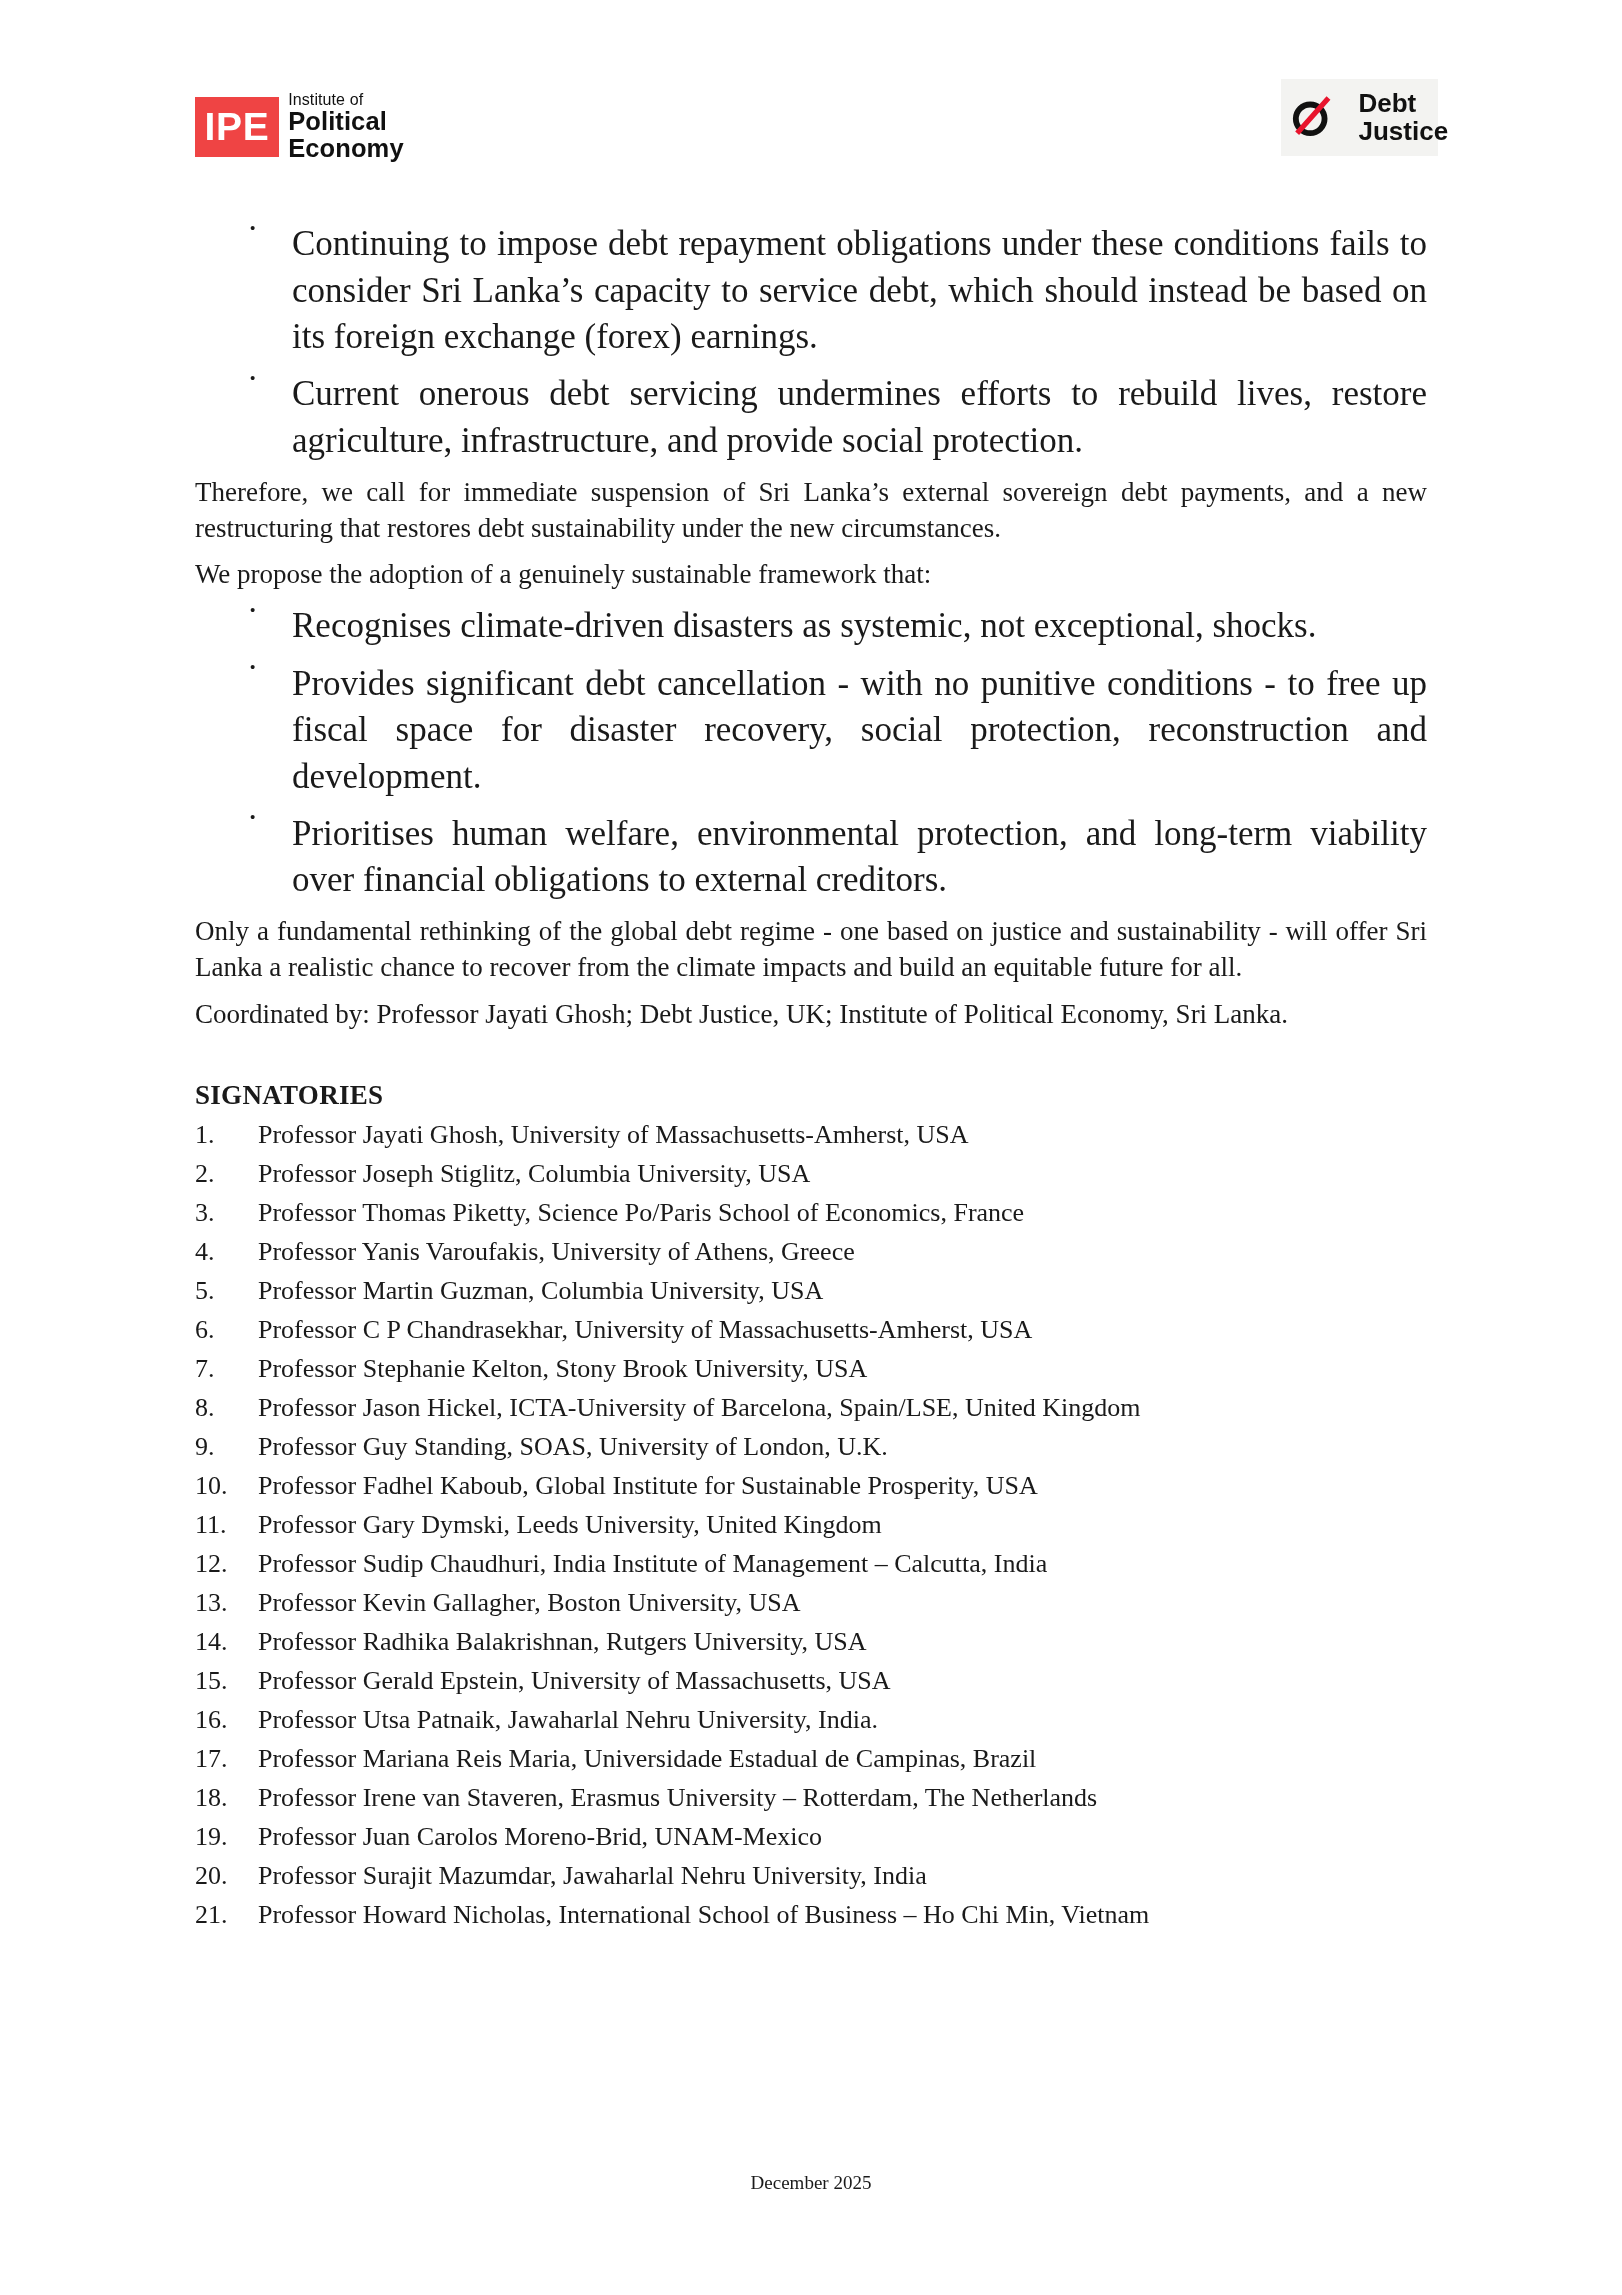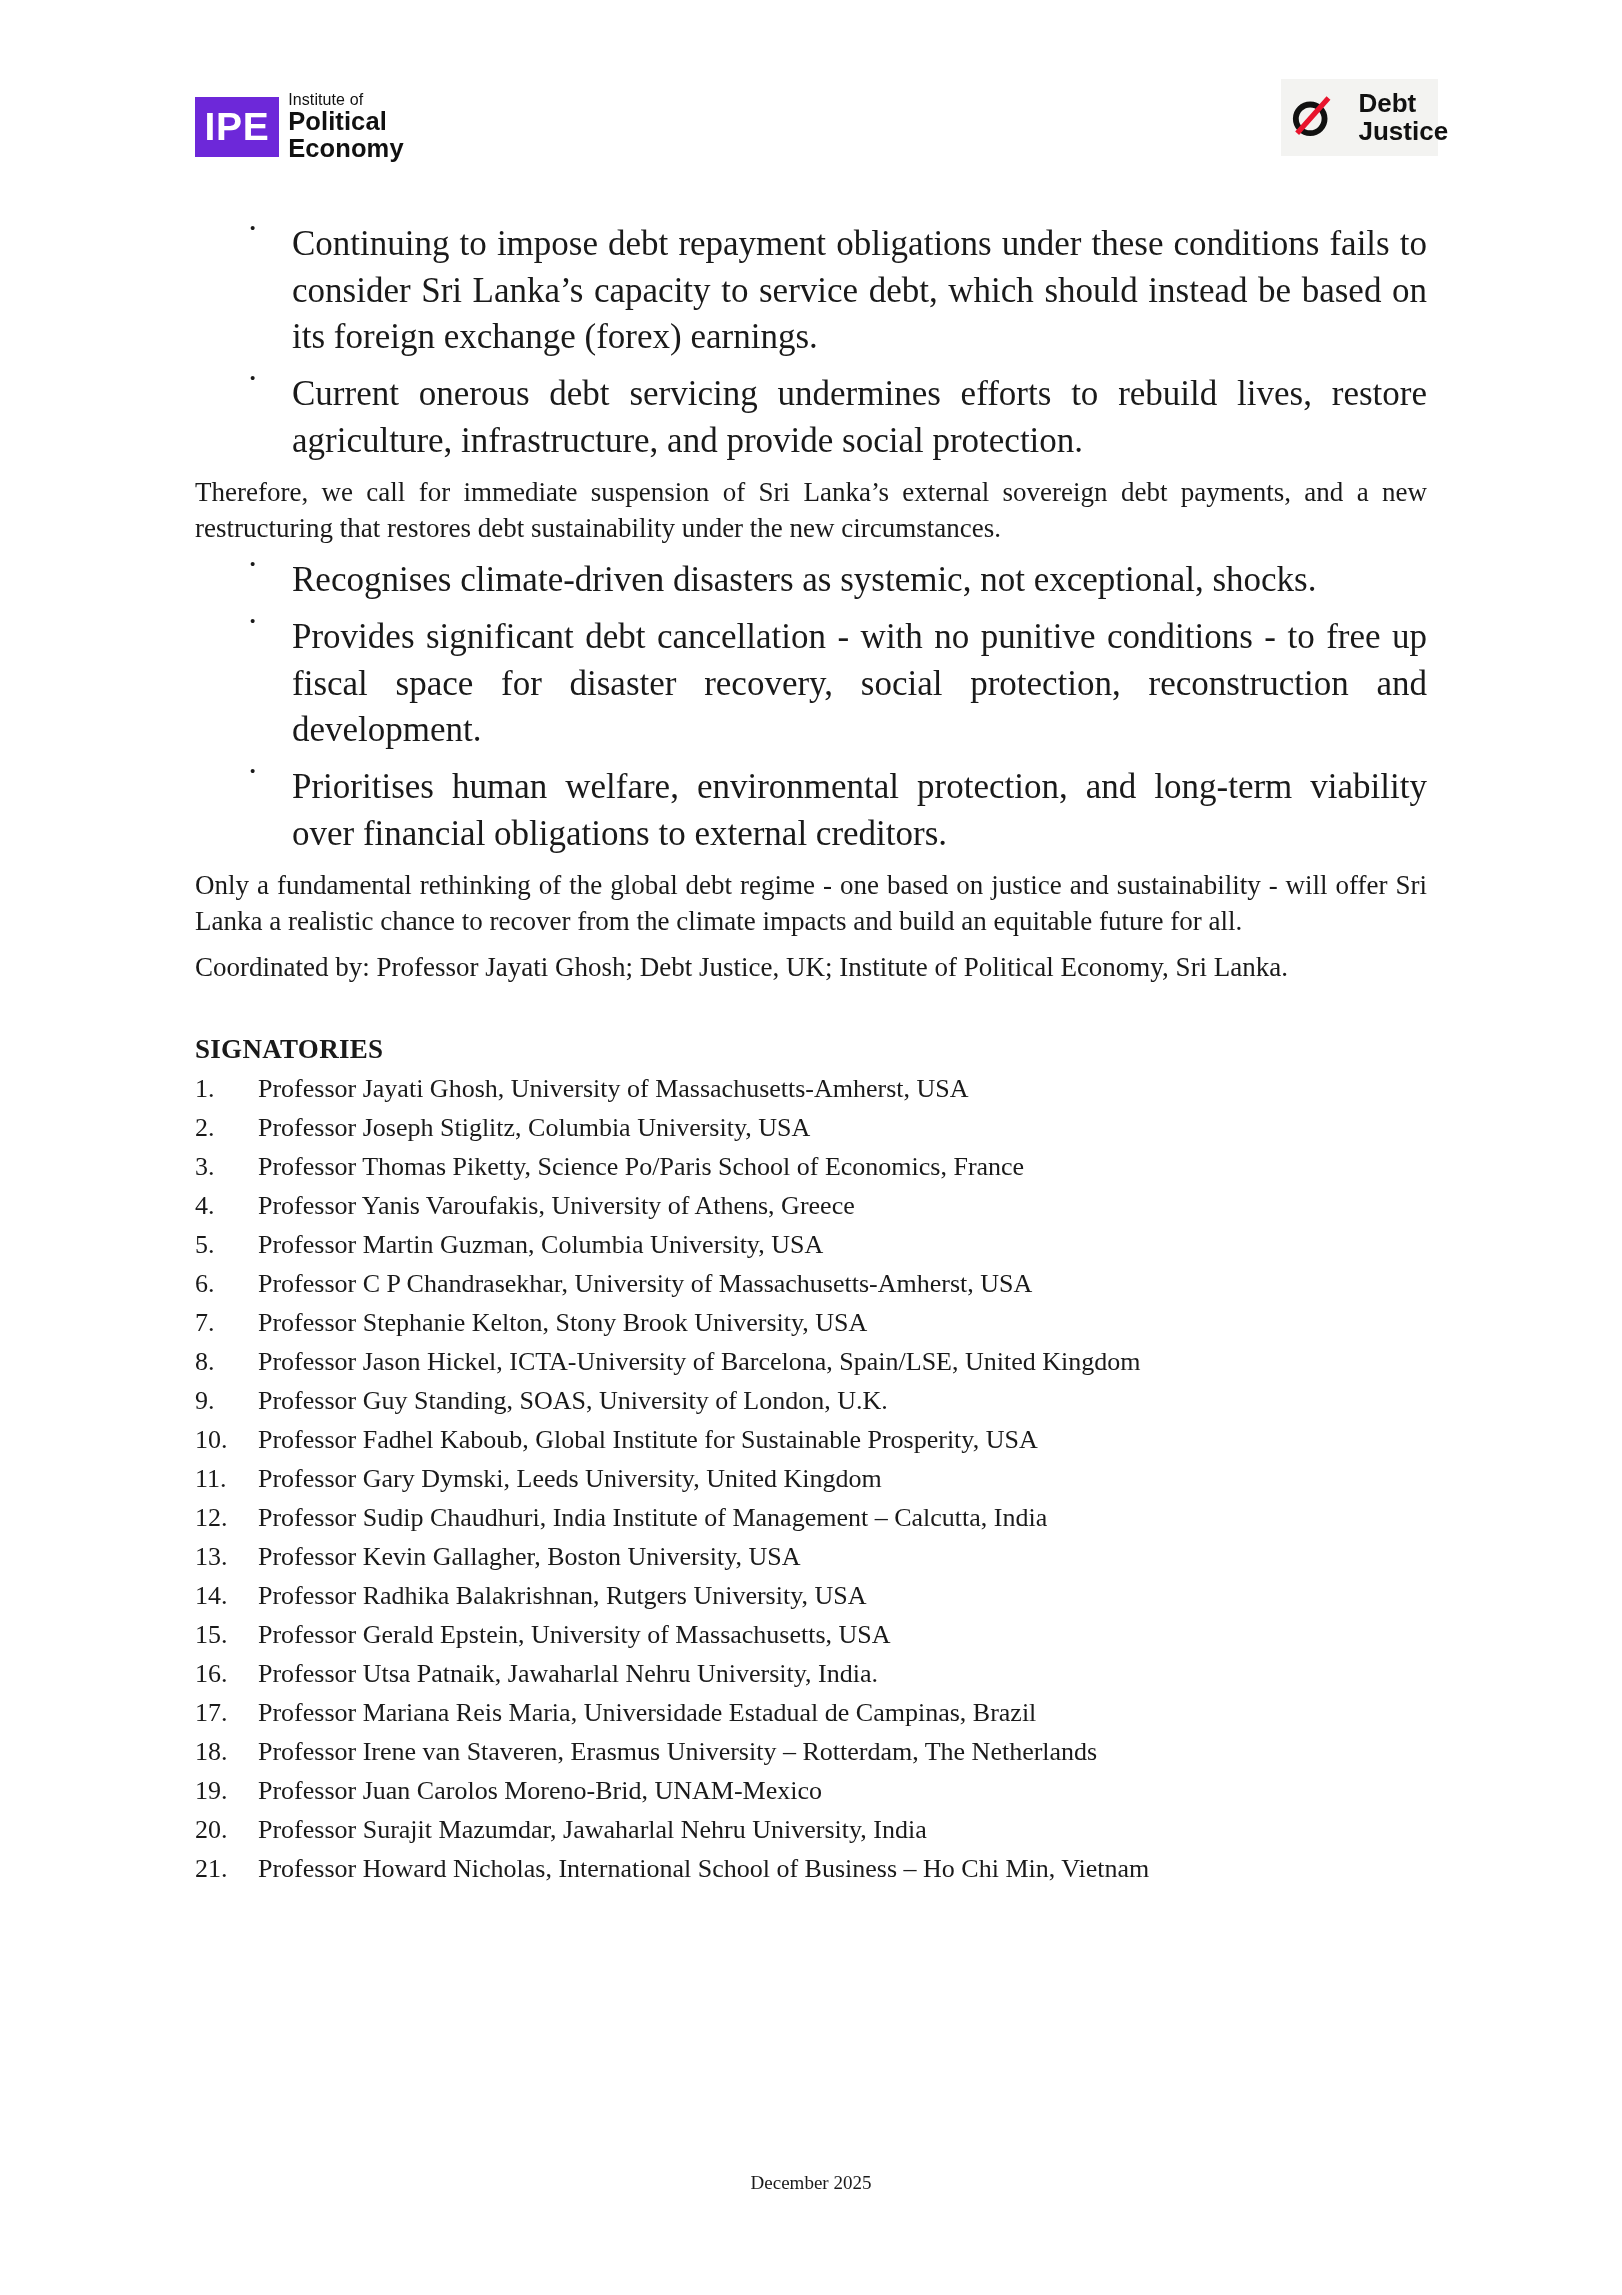--- a/index.html
+++ b/index.html
@@ -35,21 +35,21 @@
     position: absolute;
     left: 195px;
     top: 11.8px;
     display: flex;
     align-items: center;
     gap: 9.2px;
   }
   .ipe-mark {
     width: 84px;
     height: 60px;
-    background: #6d28d9;
+    background: #ef4444;
     color: #ffffff;
     font-family: "Liberation Sans", sans-serif;
     font-weight: bold;
     font-size: 39px;
     letter-spacing: 0.7px;
     display: flex;
     align-items: center;
     justify-content: center;
     box-sizing: border-box;
   }
@@ -211,20 +211,21 @@
 
   <div class="content">
 
     <ul class="bullets">
       <li>Continuing to impose debt repayment obligations under these conditions fails to consider Sri Lanka’s capacity to service debt, which should instead be based on its foreign exchange (forex) earnings.</li>
       <li>Current onerous debt servicing undermines efforts to rebuild lives, restore agriculture, infrastructure, and provide social protection.</li>
     </ul>
 
     <p class="para">Therefore, we call for immediate suspension of Sri Lanka’s external sovereign debt payments, and a new restructuring that restores debt sustainability under the new circumstances.</p>
 
+    <p class="para">We propose the adoption of a genuinely sustainable framework that:</p>
 
     <ul class="bullets">
       <li class="nojust">Recognises climate-driven disasters as systemic, not exceptional, shocks.</li>
       <li>Provides significant debt cancellation - with no punitive conditions - to free up fiscal space for disaster recovery, social protection, reconstruction and development.</li>
       <li>Prioritises human welfare, environmental protection, and long-term viability over financial obligations to external creditors.</li>
     </ul>
 
     <p class="para">Only a fundamental rethinking of the global debt regime - one based on justice and sustainability - will offer Sri Lanka a realistic chance to recover from the climate impacts and build an equitable future for all.</p>
 
     <p class="para">Coordinated by:  Professor Jayati Ghosh; Debt Justice, UK;  Institute of Political Economy, Sri Lanka.</p>

